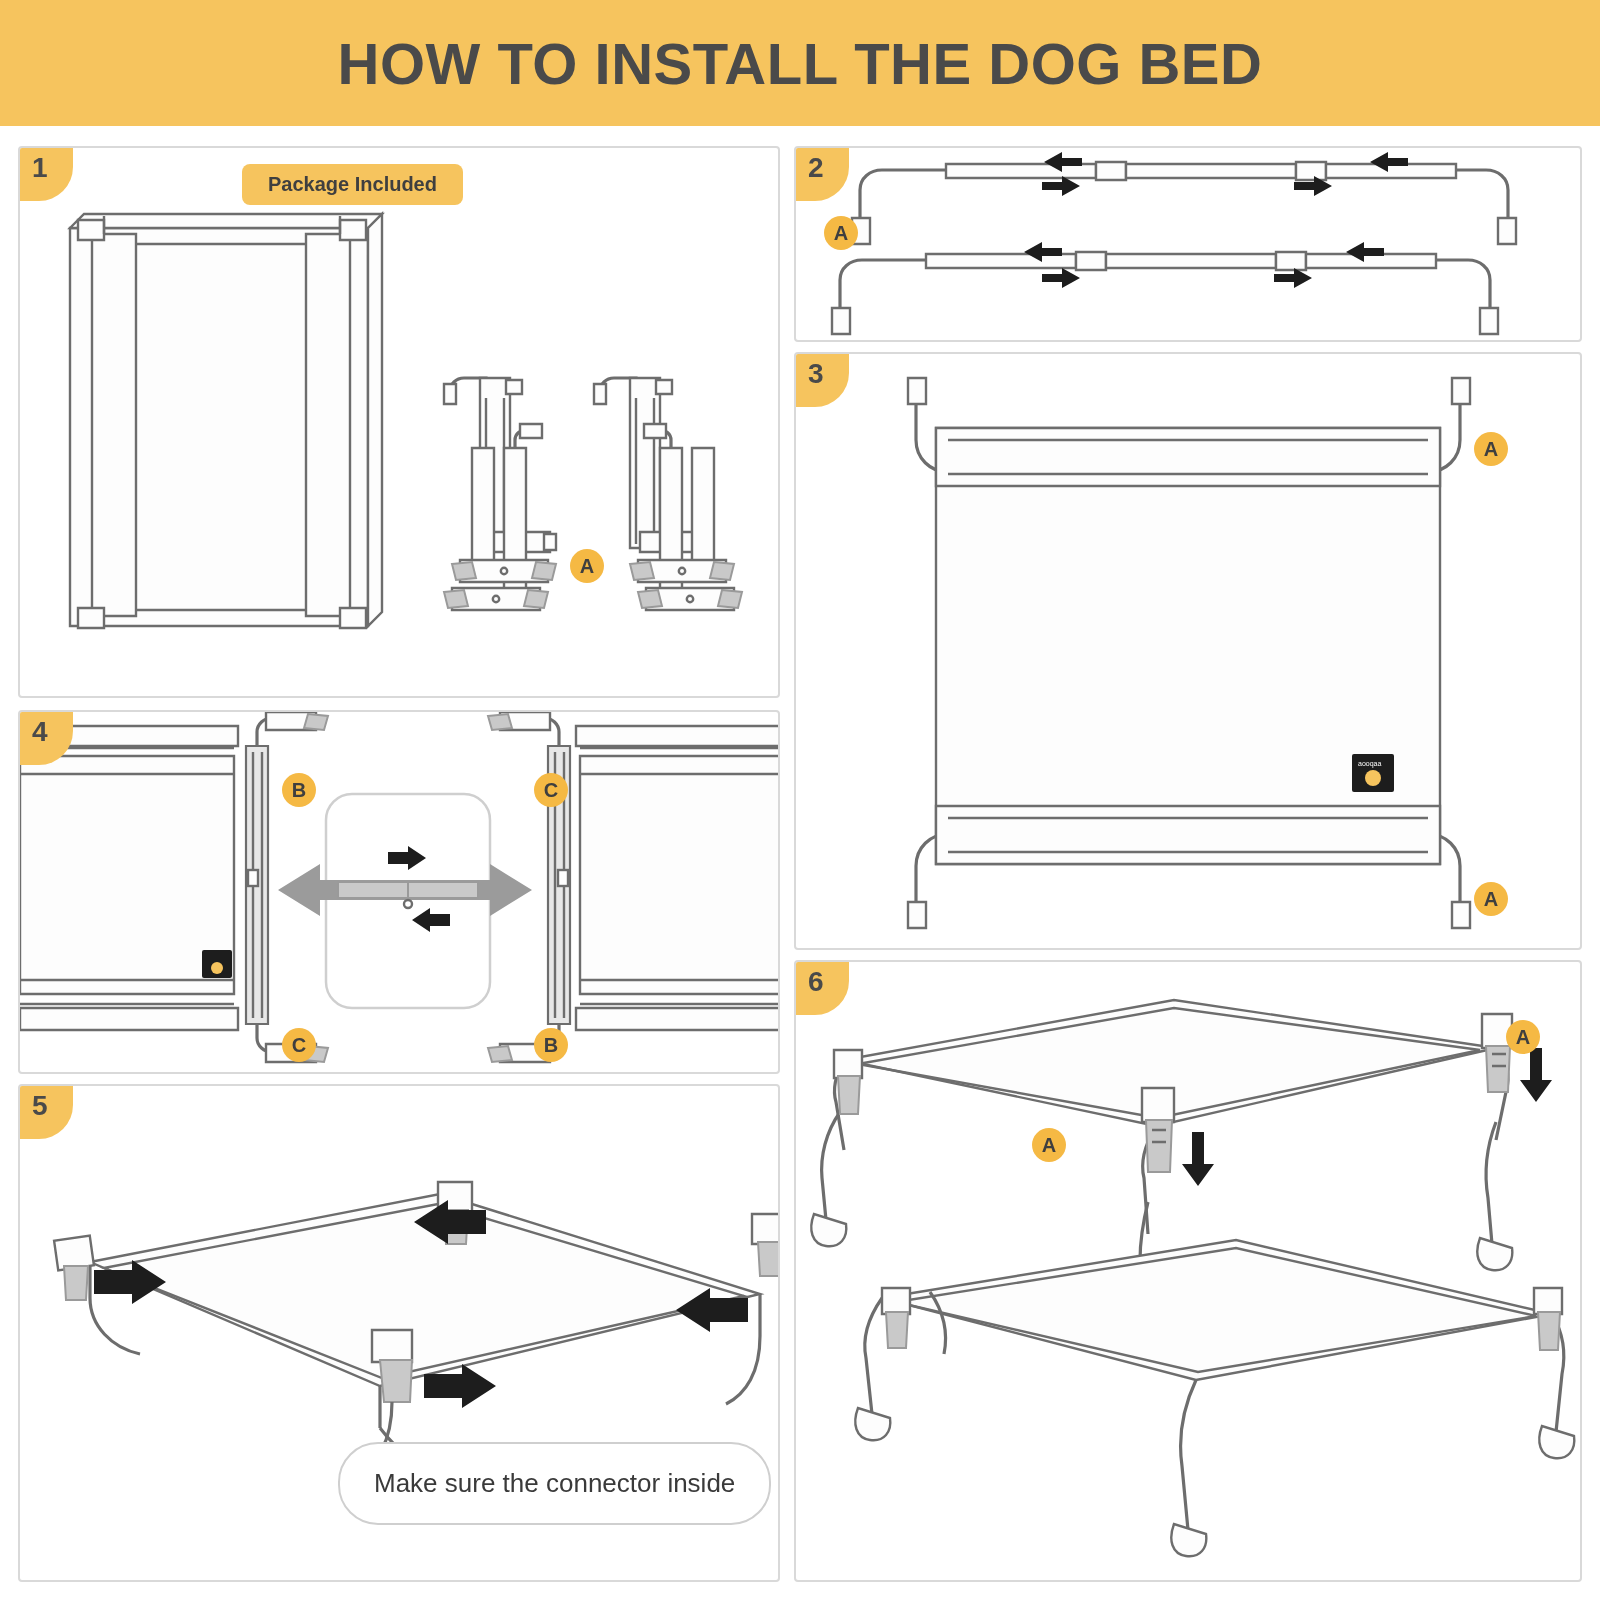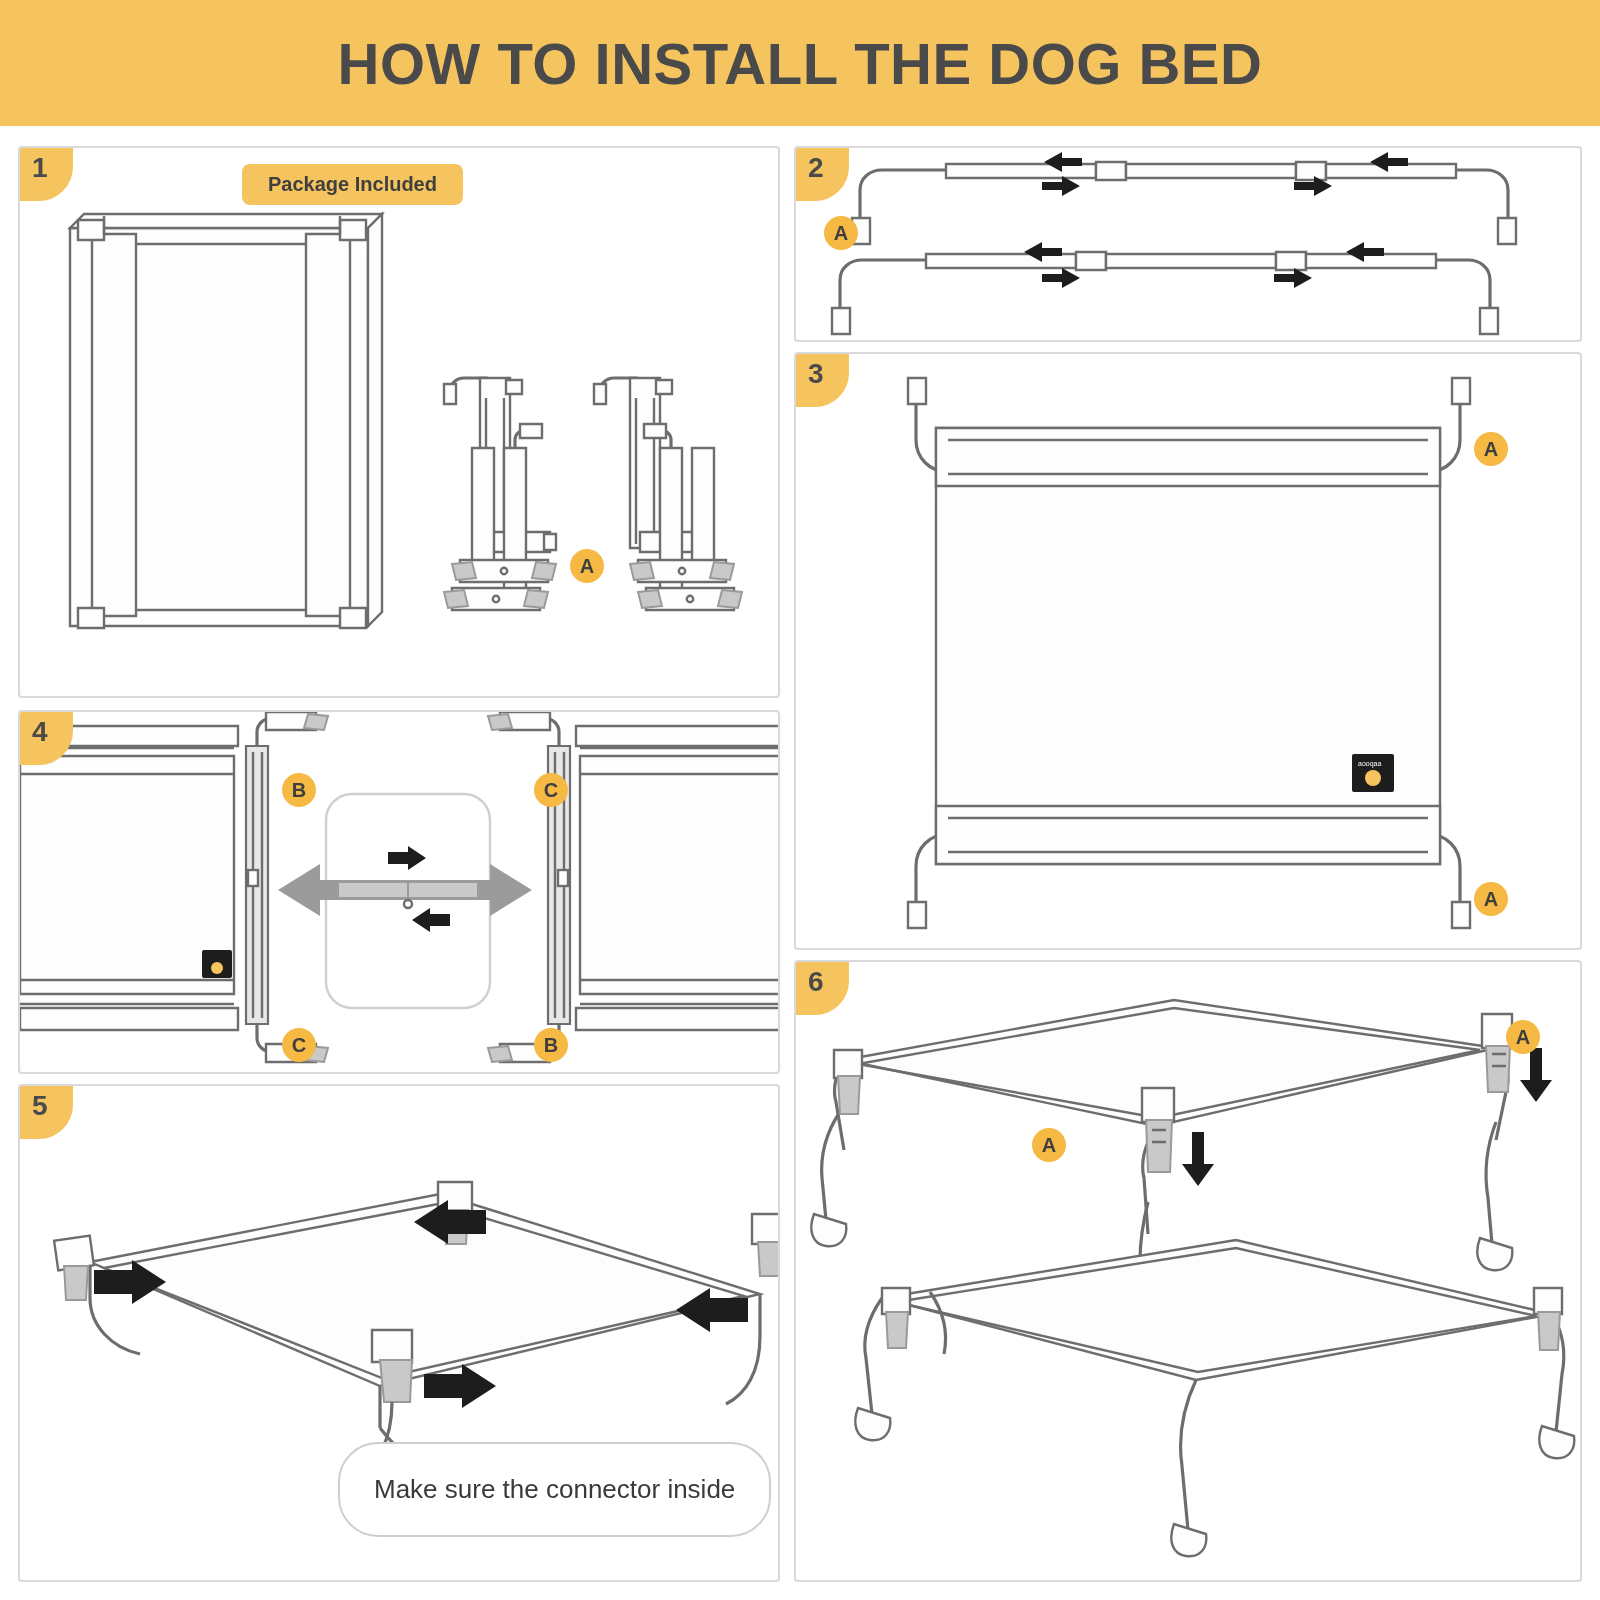--- a/index.html
+++ b/index.html
@@ -32,21 +32,21 @@
   }
 
   .badge{
     position:absolute;width:34px;height:34px;border-radius:50%;background:#f5b944;
     color:#3f3f3f;font-size:20px;font-weight:bold;display:flex;align-items:center;justify-content:center;
     box-sizing:border-box;
   }
 
   .callout{
     position:absolute;border:2px solid #cfcfcf;border-radius:40px;background:#fff;
-    padding:30px 34px;font-size:26px;color:#3a3a3a;white-space:nowrap;
+    padding:24px 34px;font-size:26px;color:#3a3a3a;white-space:nowrap;
   }
 
   svg{display:block;}
   .ln{fill:none;stroke:#6d6d6d;stroke-width:2.4;}
   .ln-th{fill:none;stroke:#6d6d6d;stroke-width:3.2;}
   .fillw{fill:#fdfdfd;stroke:#6d6d6d;stroke-width:2.4;}
   .fillg{fill:#e7e7e7;stroke:#6d6d6d;stroke-width:2.2;}
   .fillgg{fill:#c9c9c9;stroke:#9a9a9a;stroke-width:2;}
   .arrow{fill:#1d1d1d;}
   .grayarrow{fill:#9b9b9b;}

